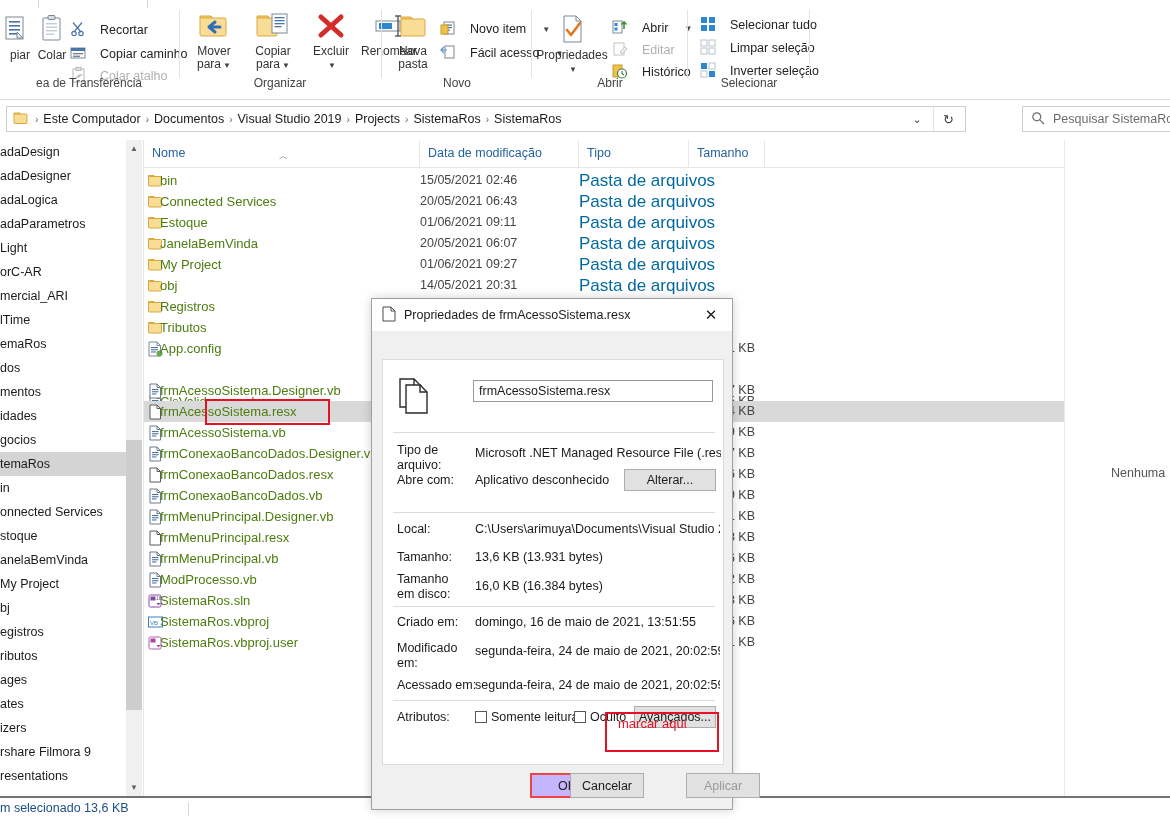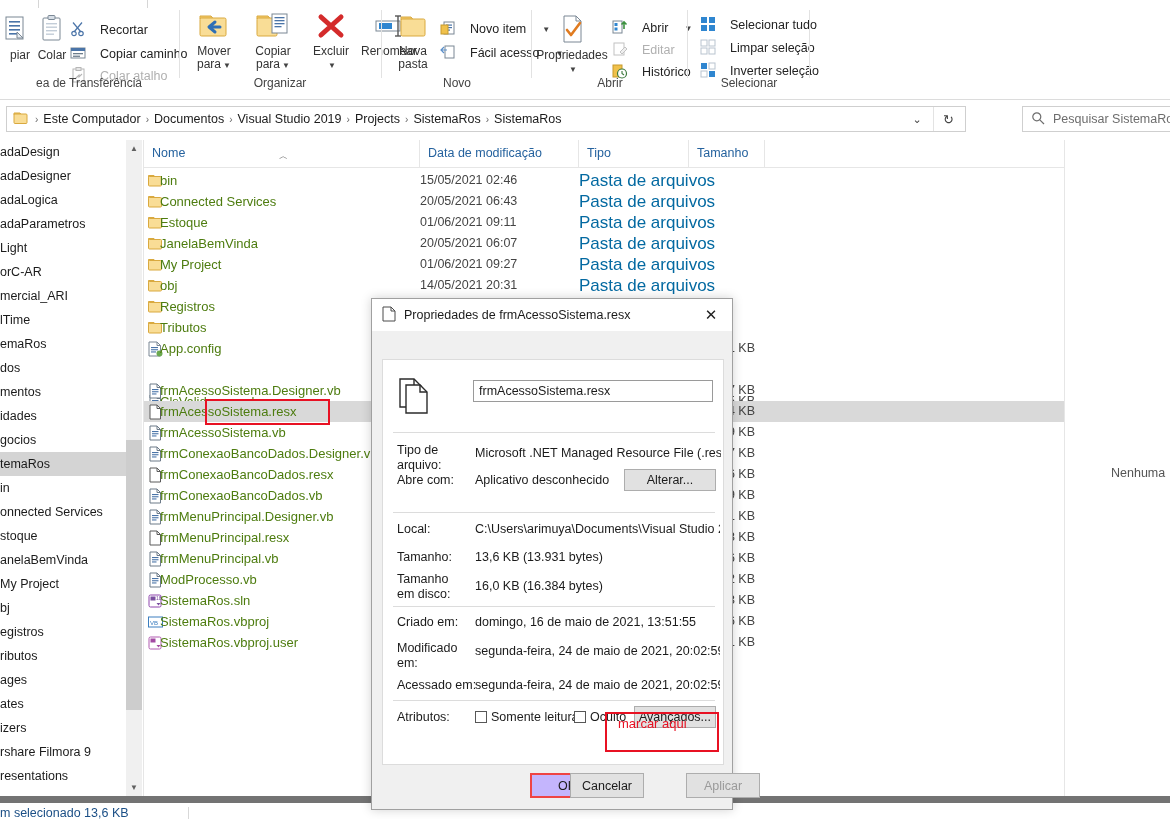--- a/index.html
+++ b/index.html
@@ -143,21 +143,21 @@
     position:absolute; left:1064px; top:140px; width:106px; height:656px;
     background:#fff; border-left:1px solid #e6e6e6;
   }
   .details-text {
     position:absolute; left:46px; top:326px; font-size:12.5px; color:#555; white-space:nowrap;
   }
 
   
   #statusbar {
     position:absolute; left:0; bottom:0; width:1170px; height:23px;
-    background:#fff; border-top:7px solid #737373;
+    background:#fff; border-top:2px solid #737373;
   }
   .status-text {
     position:absolute; top:3px; font-size:12.5px; color:#1b4f86; white-space:nowrap;
   }
   .status-div {
     position:absolute; left:188px; top:4px; width:1px; height:14px; background:#d8d8d8;
   }
 
   
   #dialog {

